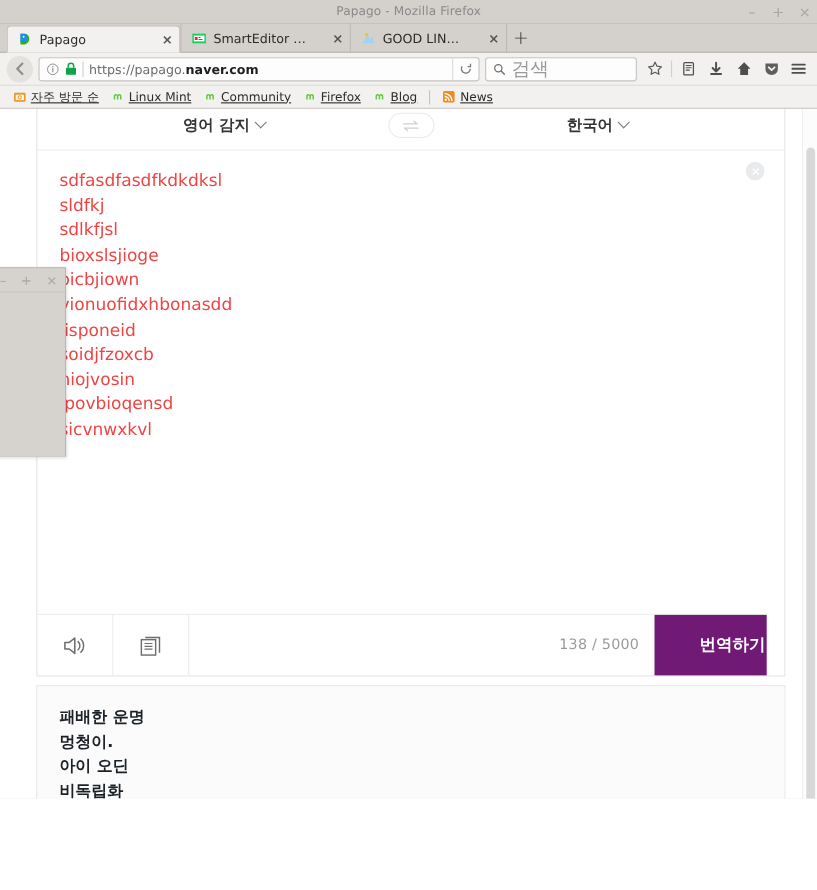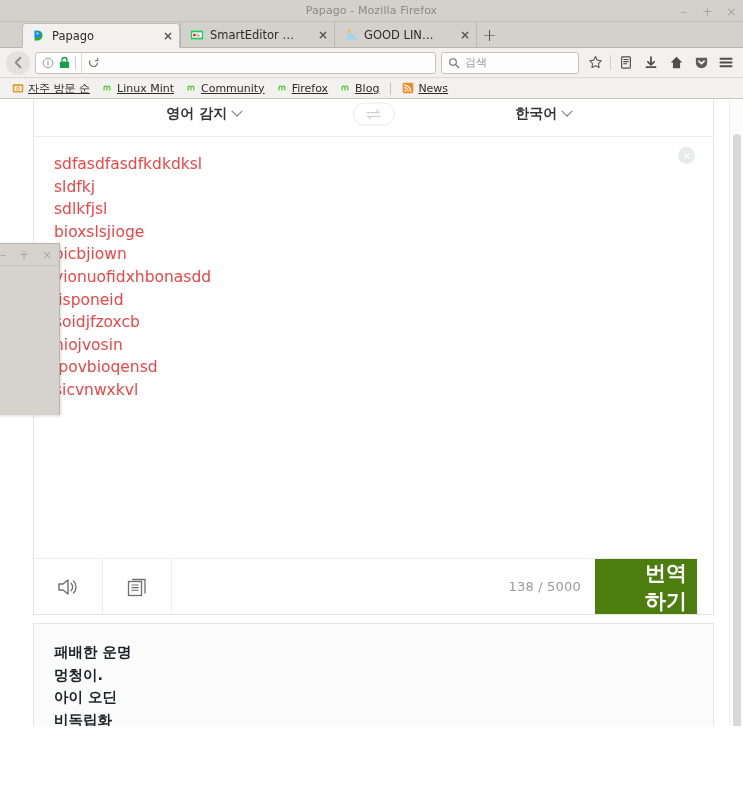--- a/index.html
+++ b/index.html
@@ -40,21 +40,21 @@
     width: 11px; text-align: center; cursor: default;
     font-family: "DejaVu Sans", sans-serif;
   }
 
   
   .tabstrip {
     position: relative;
     height: 26px;
     background: #d4d0cb;
     display: flex; align-items: flex-end;
-    padding-left: 22px;
+    padding-left: 6px;
     border-bottom: 1px solid #b9b5b0;
   }
   .tab {
     position: relative;
     height: 25px;
     display: flex; align-items: center;
     padding: 0 6px 0 9px;
     gap: 6px;
     font-size: 11.5px;
     color: #2b2b2b;
@@ -134,21 +134,21 @@
   }
   .searchbar {
     flex: 0 0 138px;
     height: 22px;
     background: #fdfdfd;
     border: 1px solid #c6c3bf;
     border-radius: 3px;
     display: flex; align-items: center;
     padding: 0 6px; gap: 5px;
   }
-  .search-ph { font-size: 11px; color: #9a9a9a; }
+  .search-ph { font-size: 17px; color: #9a9a9a; }
   .navicons { display: flex; align-items: center; gap: 3px; flex: 0 0 auto; }
   .navicon {
     width: 22px; height: 22px;
     display: flex; align-items: center; justify-content: center;
   }
   .navicon-sep { width: 1px; height: 15px; background: #d3d0cc; margin: 0 1px; }
 
   
   .bookmarks {
     height: 21px;
@@ -272,23 +272,23 @@
   }
   .tb-spacer { flex: 1 1 auto; }
   .charcount {
     display: flex; align-items: center;
     font-size: 13px; color: #9a9a9a;
     padding-right: 14px;
     letter-spacing: .2px;
   }
   .translate-btn {
     width: 102px;
-    background: #4d7c0f;
+    background: #701a75;
     color: #ffffff;
-    font-size: 21px; font-weight: 700;
+    font-size: 15px; font-weight: 700;
     display: flex; align-items: center; justify-content: center;
     border: none;
     font-family: "DejaVu Sans", "Liberation Sans", sans-serif;
     padding-left: 40px;
   }
 
   .resultarea {
     padding: 17px 20px 0 20px;
     height: 100%;
     background: #fbfbfb;
@@ -388,20 +388,21 @@
       <svg width="12" height="12" viewBox="0 0 16 16">
         <circle cx="8" cy="8" r="6.4" fill="none" stroke="#8f8f8f" stroke-width="1.2"></circle>
         <rect x="7.3" y="6.6" width="1.4" height="5" fill="#8f8f8f"></rect>
         <rect x="7.3" y="4.2" width="1.4" height="1.6" fill="#8f8f8f"></rect>
       </svg>
       <svg width="11" height="13" viewBox="0 0 12 14">
         <rect x="1" y="6" width="10" height="7" rx="1" fill="#12a24a"></rect>
         <path d="M3.3 6V4.2a2.7 2.7 0 015.4 0V6" fill="none" stroke="#12a24a" stroke-width="1.5"></path>
       </svg>
       <span class="url-sep"></span>
+      <span class="url-text"><span>https://papago.</span><b>naver.com</b></span>
       <div class="reload">
         <svg width="13" height="13" viewBox="0 0 16 16">
           <path d="M13 8A5 5 0 113.8 5.2" fill="none" stroke="#7a7a7a" stroke-width="1.5"></path>
           <path d="M13.2 2.4v3.3h-3.3" fill="none" stroke="#7a7a7a" stroke-width="1.5"></path>
         </svg>
       </div>
     </div>
 
     <div class="searchbar">
       <svg width="12" height="12" viewBox="0 0 16 16">

